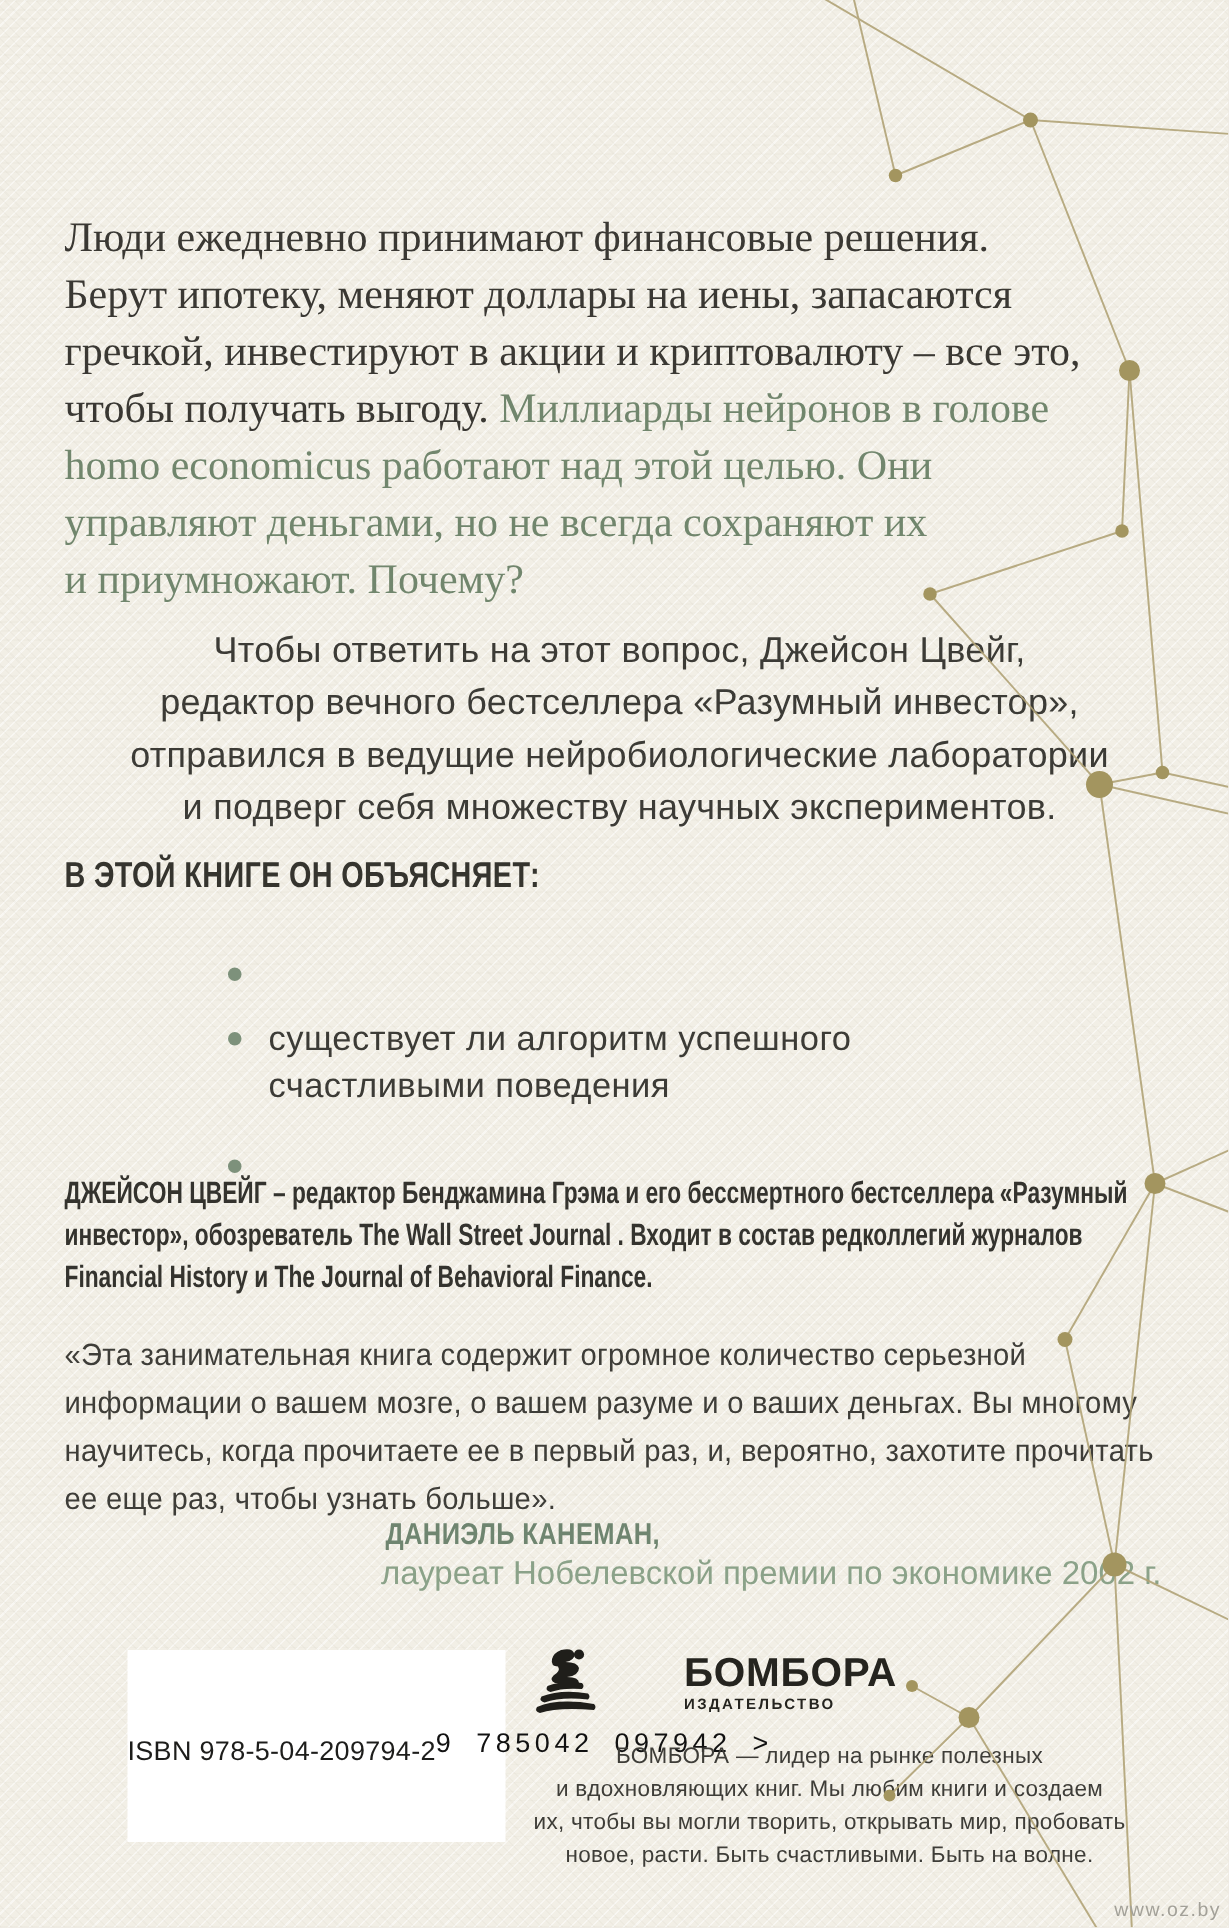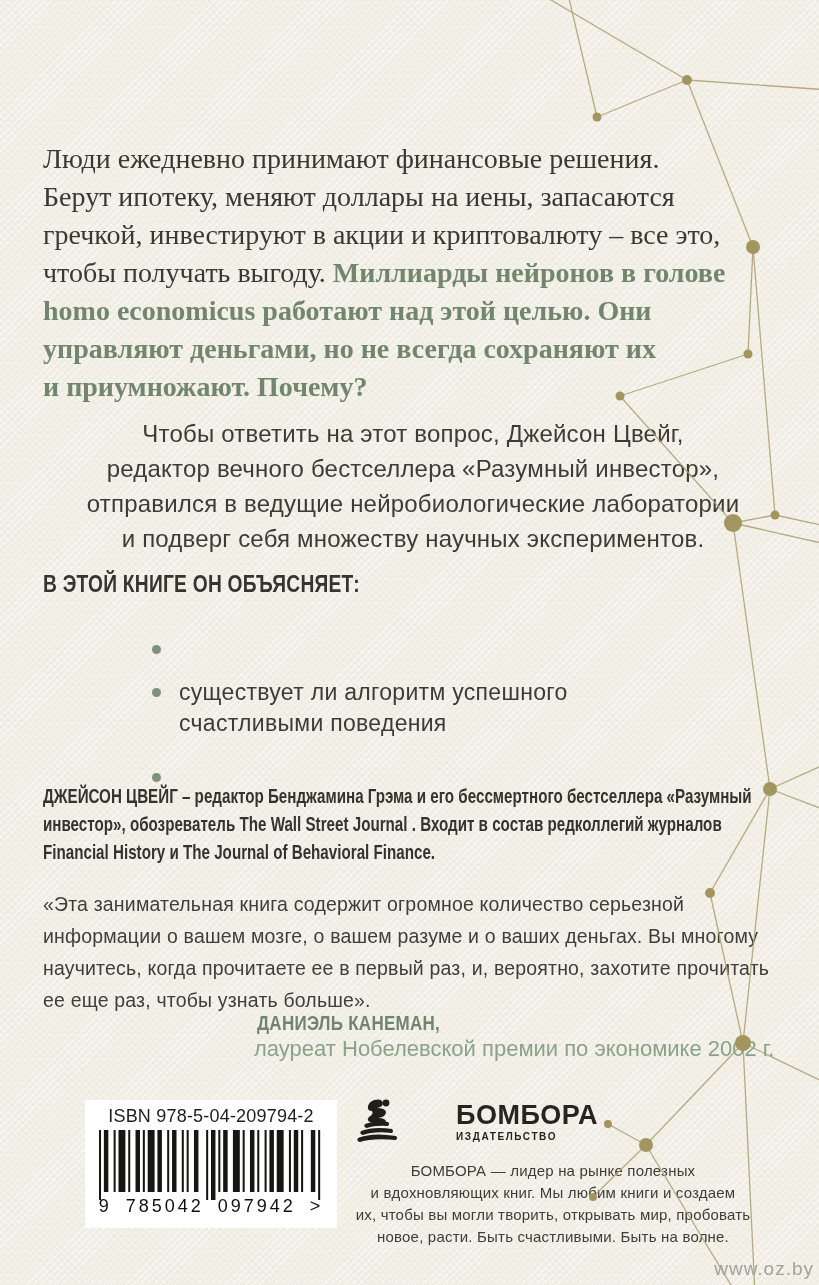--- a/index.html
+++ b/index.html
@@ -17,21 +17,21 @@
       repeating-linear-gradient(0deg, rgba(160,150,120,0.04) 0 1px, transparent 1px 6px);
   }
   .constellation{position:absolute;left:0;top:0;z-index:3;pointer-events:none;}
   .txt{position:absolute;z-index:2;white-space:pre-line;}
 
   .intro{
     left:43px;top:140px;width:770px;
     font-family:"Liberation Serif",serif;
     font-size:28px;line-height:38px;color:#3a3833;
   }
-  .intro .green{color:#71866d;font-weight:bold;}
+  .intro .green{color:#71866d;font-weight:normal;}
 
   .about{
     left:43px;top:416px;width:740px;
     font-size:24px;line-height:35px;color:#3c3b36;letter-spacing:.2px;text-align:center;
   }
 
   .explains-heading{
     left:43px;top:570px;width:420px;
     font-size:24px;font-weight:bold;color:#35342e;letter-spacing:.3px;
     transform:scaleX(.8);transform-origin:left top;white-space:nowrap;
@@ -64,41 +64,41 @@
     font-size:20px;font-weight:bold;color:#6f8570;letter-spacing:.3px;
     transform:scaleX(.85);transform-origin:left top;white-space:nowrap;
   }
   .review-author-title{
     left:254px;top:1036px;width:540px;
     font-size:22px;line-height:26px;color:#8ba289;
   }
 
   .barcode-box{
     position:absolute;z-index:2;left:85px;top:1100px;width:252px;height:128px;
-    background:#ffffff;display:flex;flex-direction:column;align-items:center;
+    background:#ffffff;display:flex;flex-direction:row;align-items:center;
   }
   .isbn{font-size:18px;color:#1d1d1b;margin-top:6px;letter-spacing:.2px;white-space:nowrap;}
   .barcode-svg{margin-top:3px;}
   .barcode-digits{
     font-size:18px;color:#111;margin-top:-4px;letter-spacing:3px;word-spacing:6px;white-space:nowrap;
   }
 
   .publisher{position:absolute;z-index:2;left:352px;top:1098px;width:400px;}
   .logo-row{display:flex;align-items:center;gap:44px;}
   .logo-icon{flex:0 0 auto;margin-right:8px;}
   .pub-name{font-size:27px;font-weight:bold;color:#25241f;letter-spacing:.5px;line-height:27px;}
   .pub-sub{font-size:10px;font-weight:bold;color:#25241f;letter-spacing:1.6px;margin-top:2px;}
   .tagline{
     position:absolute;left:2px;top:62px;width:398px;
     font-size:15px;line-height:22px;color:#3e3d38;white-space:pre-line;letter-spacing:.2px;text-align:center;
   }
 
   .watermark{
     position:absolute;z-index:4;right:5px;bottom:5px;
-    font-size:19px;color:#a3a199;letter-spacing:1px;
+    font-size:13px;color:#a3a199;letter-spacing:1px;
   }
 </style>
 </head>
 <body>
 
 <div class="cover">
 
   <svg class="constellation" width="819" height="1285" viewBox="0 0 819 1285">
     <g stroke="#b1a377" stroke-width="1.3" fill="none" opacity="0.9">
       <path d="M500,-30 L687,80"></path>

